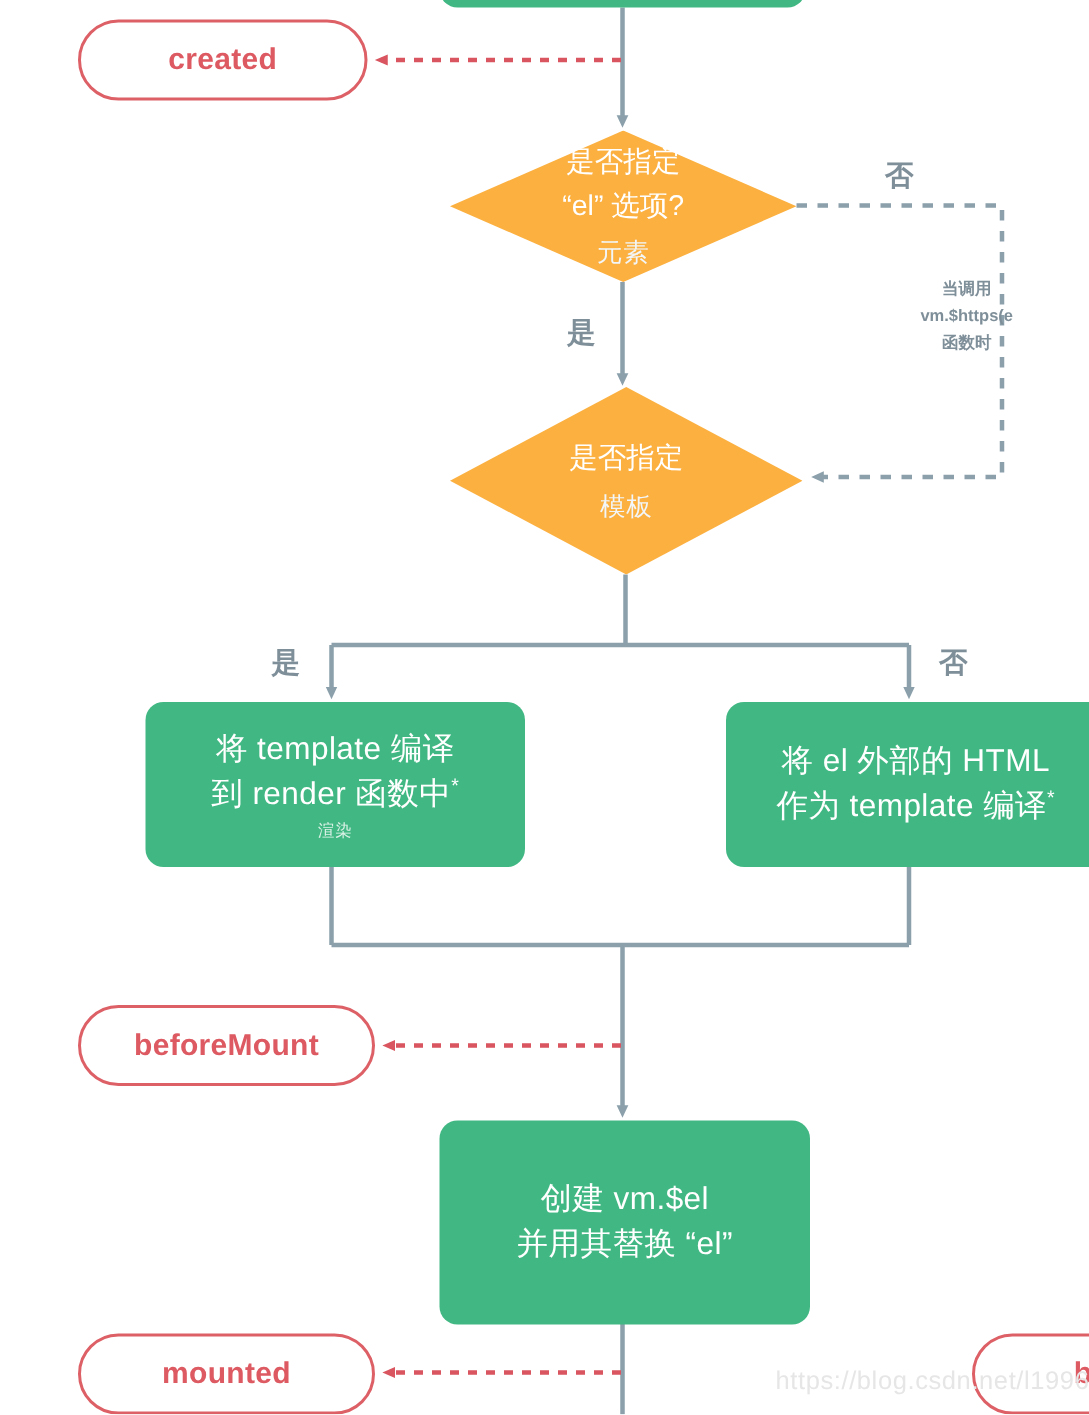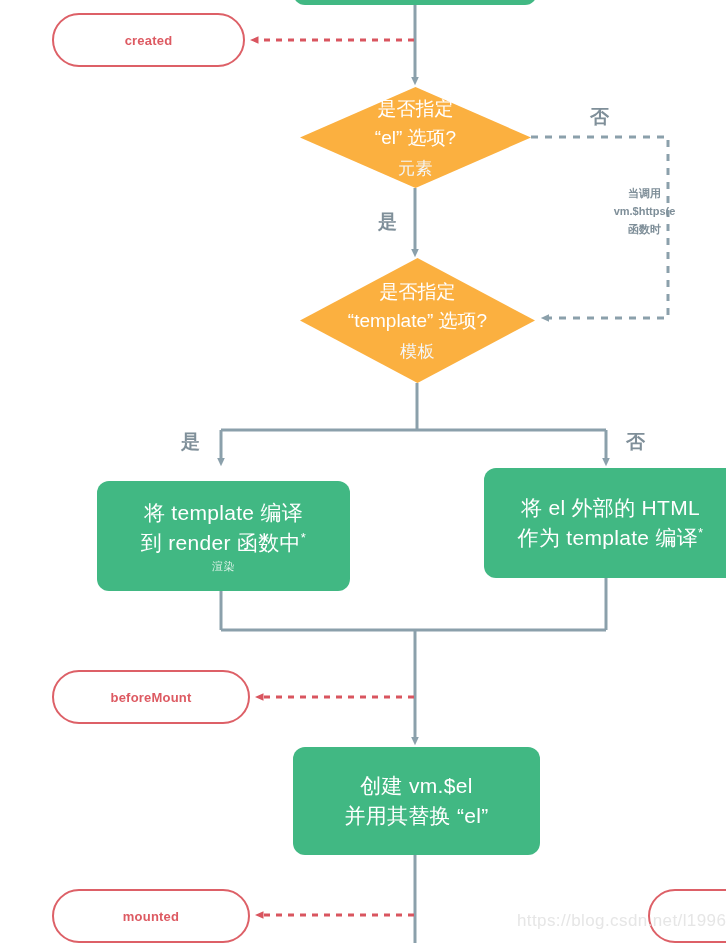--- a/index.html
+++ b/index.html
@@ -61,21 +61,21 @@
     letter-spacing: .5px;
   }
 
   .hook-box {
     background: #ffffff;
     border: 2.5px solid #dd6067;
     border-radius: 28px;
     color: #dd5a62;
   }
   .hook-box .ln {
-    font-size: 13px;
+    font-size: 20px;
     font-weight: bold;
     letter-spacing: .2px;
     white-space: nowrap;
   }
 
   .diamond-wrap {
     position: absolute;
   }
   .diamond-shape {
     position: absolute;
@@ -217,41 +217,40 @@
       <div class="gloss">元素</div>
     </div>
   </div>
 
   <div class="diamond-wrap" style="left:300px; top:258px; width:235px; height:125px;">
     <svg class="diamond-shape" viewBox="0 0 235 125" preserveAspectRatio="none">
       <polygon points="117.5,0 235,62.5 117.5,125 0,62.5" fill="#fbb040"></polygon>
     </svg>
     <div class="diamond-text">
       <div class="ln">是否指定</div>
-      <div class="ln">“template” 选项?</div>
       <div class="gloss">模板</div>
     </div>
   </div>
 
-  <div class="node green-box" style="left:97px; top:468px; width:253px; height:110px;margin-top:13px;">
+  <div class="node green-box" style="left:97px; top:468px; width:253px; height:110px;">
     <div class="ln">将 template 编译</div>
     <div class="ln"><span>到 render 函数中</span><span class="sup">*</span></div>
     <div class="gloss">渲染</div>
   </div>
 
   <div class="node green-box" style="left:484px; top:468px; width:253px; height:110px;">
     <div class="ln">将 el 外部的 HTML</div>
     <div class="ln"><span>作为 template 编译</span><span class="sup">*</span></div>
   </div>
 
   <div class="node hook-box" style="left:52px; top:670px; width:198px; height:54px;">
     <div class="ln">beforeMount</div>
   </div>
 
-  <div class="node green-box" style="left:293px; top:747px; width:247px; height:108px;">
+  <div class="node green-box" style="left:293px; top:747px; width:247px; height:136px;">
     <div class="ln">创建  vm.$el</div>
     <div class="ln">并用其替换 “el”</div>
   </div>
 
   <div class="node hook-box" style="left:52px; top:889px; width:198px; height:54px;">
     <div class="ln">mounted</div>
   </div>
 
   <div class="node hook-box" style="left:648px; top:889px; width:198px; height:54px;">
     <div class="ln">before</div>

